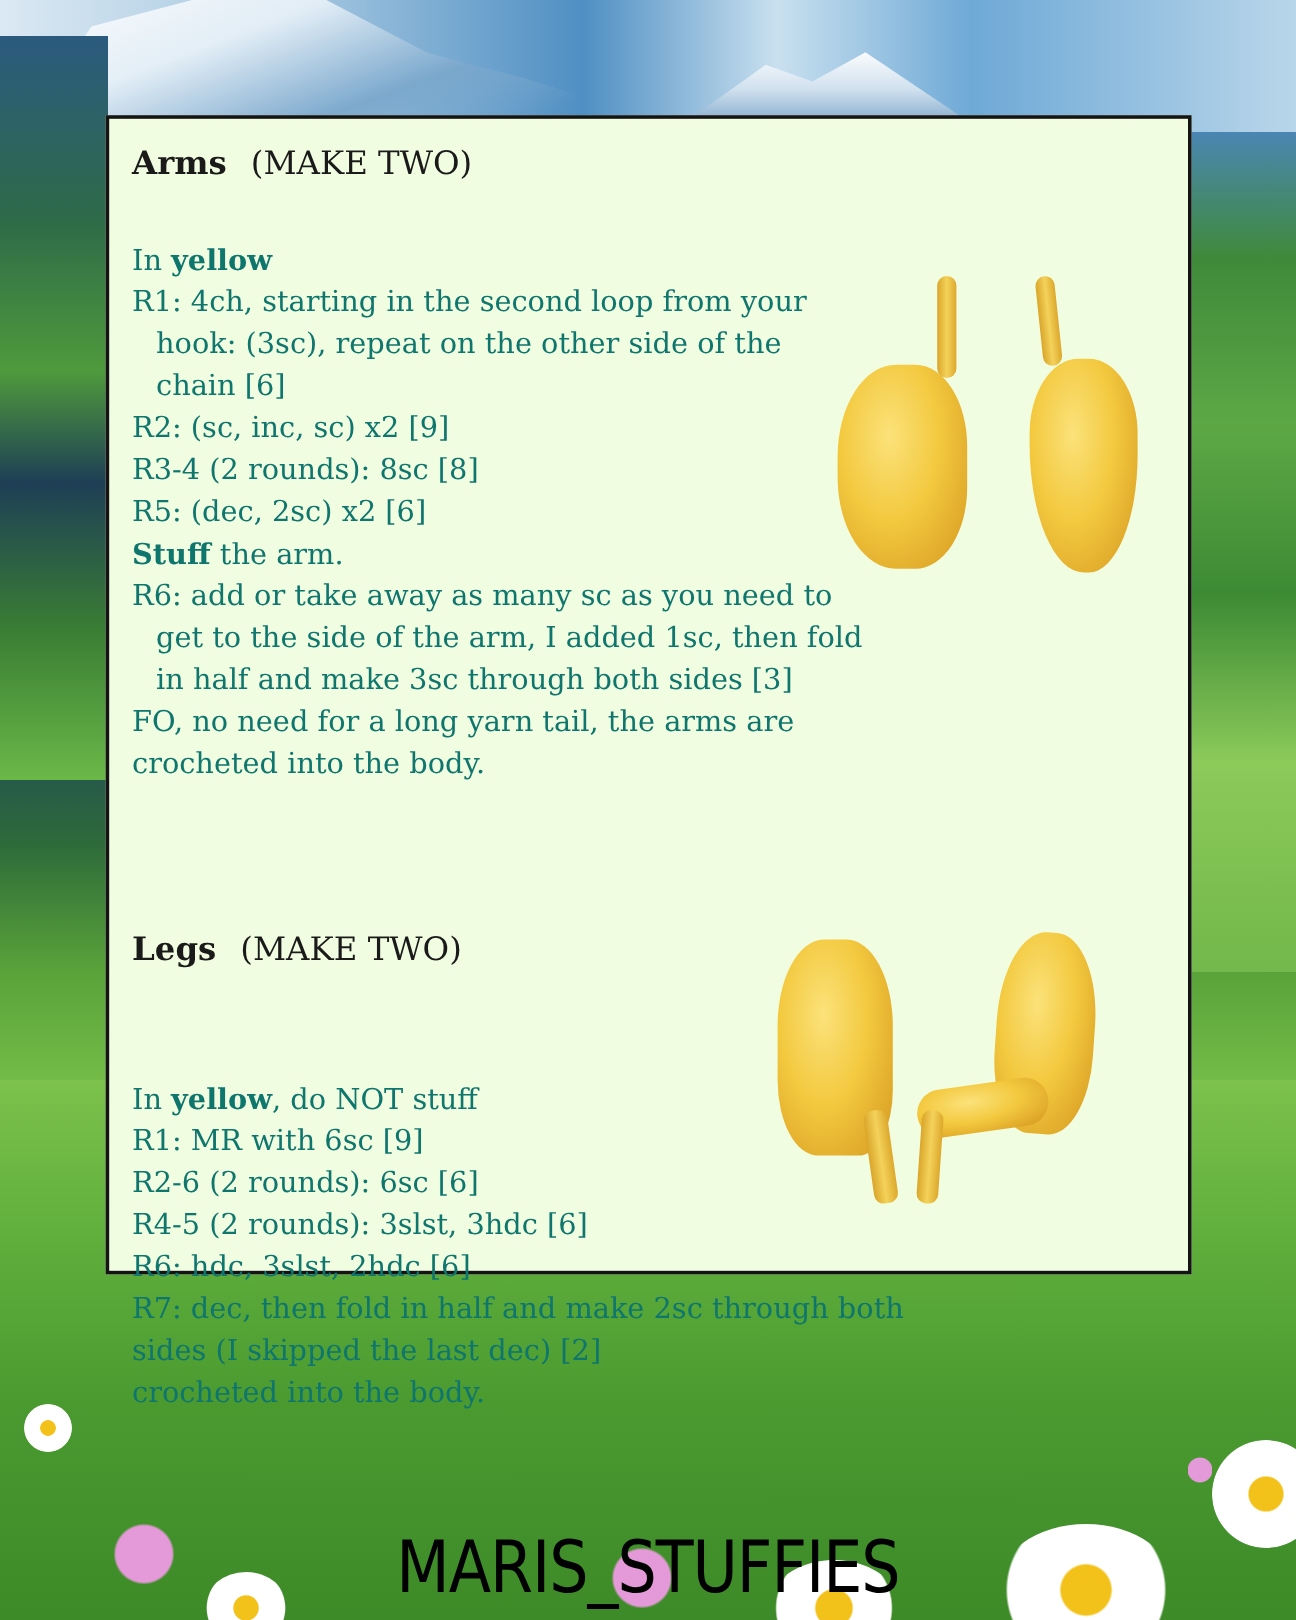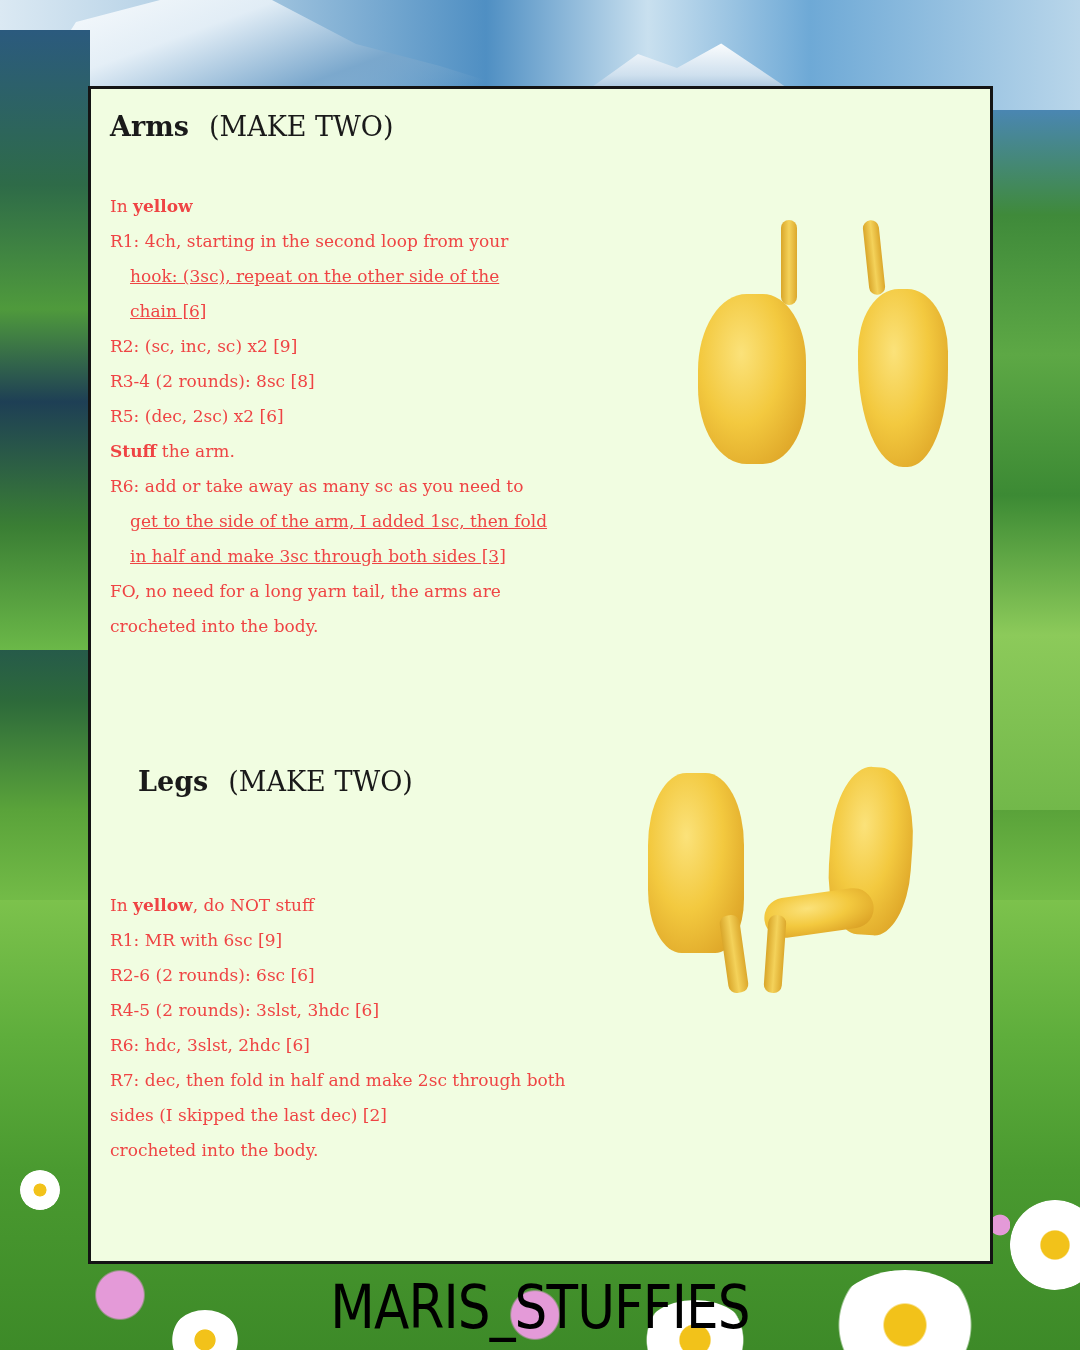--- a/index.html
+++ b/index.html
@@ -32,43 +32,43 @@
     background: linear-gradient(180deg, #7cc24c 0%, #5fae3c 30%, #4a9a30 60%, #3d8a28 100%); }
   .daisy {
     position: absolute; border-radius: 50%;
     background: radial-gradient(circle, #f2c21a 0 22%, #ffffff 24% 70%, transparent 72%);
   }
   .pink { background: radial-gradient(circle, #e49ad8 0 55%, transparent 60%); }
 
   
   .card {
     position: absolute;
-    left: 88px; top: 86px;
-    width: 905px; height: 1178px;
+    left: 88px; top: 96px;
+    width: 905px; height: 966px;
     background: #f1fde1;
     border: 3px solid #141414;
   }
   .section-title {
     position: absolute;
     font-size: 27px;
     color: #1a1a1a;
     white-space: nowrap;
   }
   .section-title .bold { font-weight: bold; }
   .section-title .sub { margin-left: 20px; font-weight: normal; }
   .lines {
     position: absolute;
     left: 19px;
-    font-size: 17px;
+    font-size: 24px;
     line-height: 35px;
-    color: #ef4444;
+    color: #0f766e;
     white-space: nowrap;
   }
   .line { display: block; height: 35px; }
-  .line.indent { padding-left: 20px; text-decoration: underline; }
+  .line.indent { padding-left: 20px; }
   .b { font-weight: bold; }
 
   
   .photo { position: absolute; }
   .yarn {
     position: absolute;
     background: radial-gradient(ellipse at 40% 35%, #fbe27a 0%, #f3c93f 45%, #e0a92a 80%, #d39a22 100%);
   }
   .strand {
     position: absolute;
@@ -128,21 +128,21 @@
     <span class="line"><span>crocheted into the body.</span></span>
   </div>
 
   <div class="photo" style="left:605px;top:128px;width:260px;height:255px;">
     <div class="strand" style="left:85px;top:3px;width:16px;height:85px;"></div>
     <div class="yarn" style="left:2px;top:77px;width:108px;height:170px;border-radius:45% 40% 40% 45%;"></div>
     <div class="strand" style="left:170px;top:3px;width:16px;height:75px;transform:rotate(-6deg);"></div>
     <div class="yarn" style="left:162px;top:72px;width:90px;height:178px;border-radius:45% 45% 45% 50% / 35% 35% 55% 60%;"></div>
   </div>
 
-  <div class="section-title" style="left:19px;top:677px;margin-left:28px;">
+  <div class="section-title" style="left:19px;top:677px;">
     <span class="bold">Legs</span><span class="sub">(MAKE TWO)</span>
   </div>
 
   <div class="lines" style="top:755px;margin-top:44px;">
     <span class="line"><span>In </span><span class="b">yellow</span><span>, do NOT stuff</span></span>
     <span class="line"><span>R1: MR with 6sc [9]</span></span>
     <span class="line"><span>R2-6 (2 rounds): 6sc [6]</span></span>
     <span class="line"><span>R4-5 (2 rounds): 3slst, 3hdc [6]</span></span>
     <span class="line"><span>R6: hdc, 3slst, 2hdc [6]</span></span>
     <span class="line"><span>R7: dec, then fold in half and make 2sc through both</span></span>

